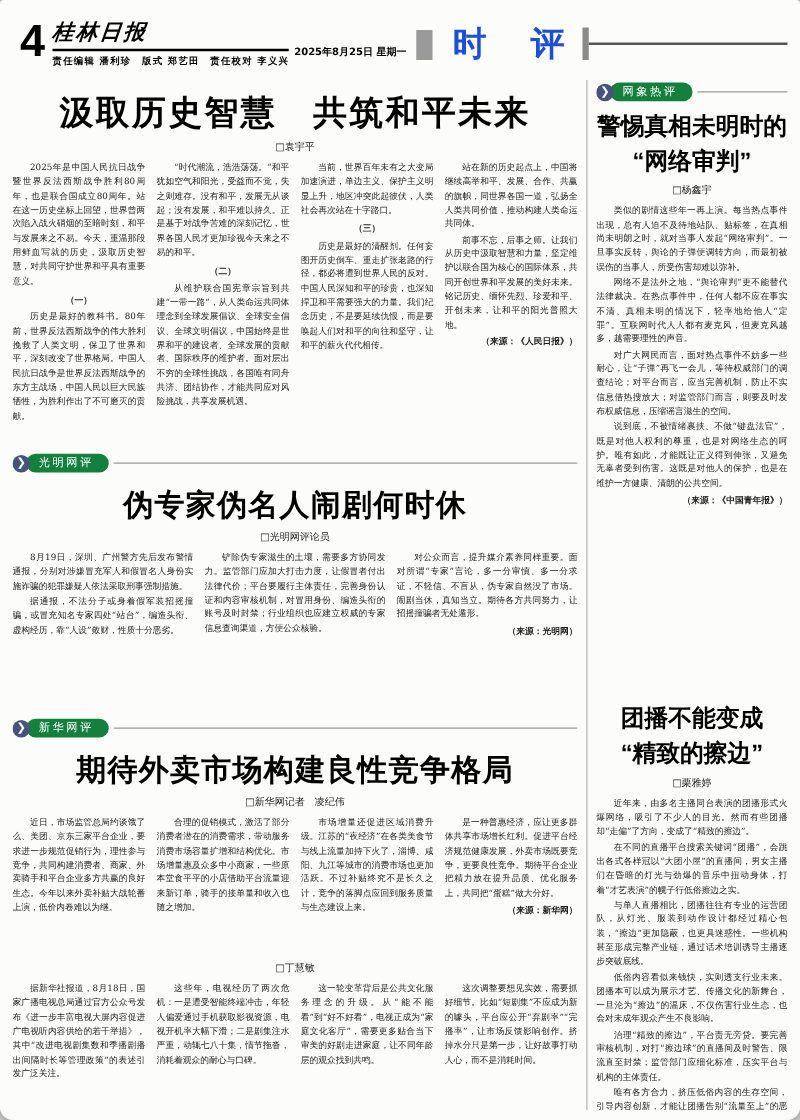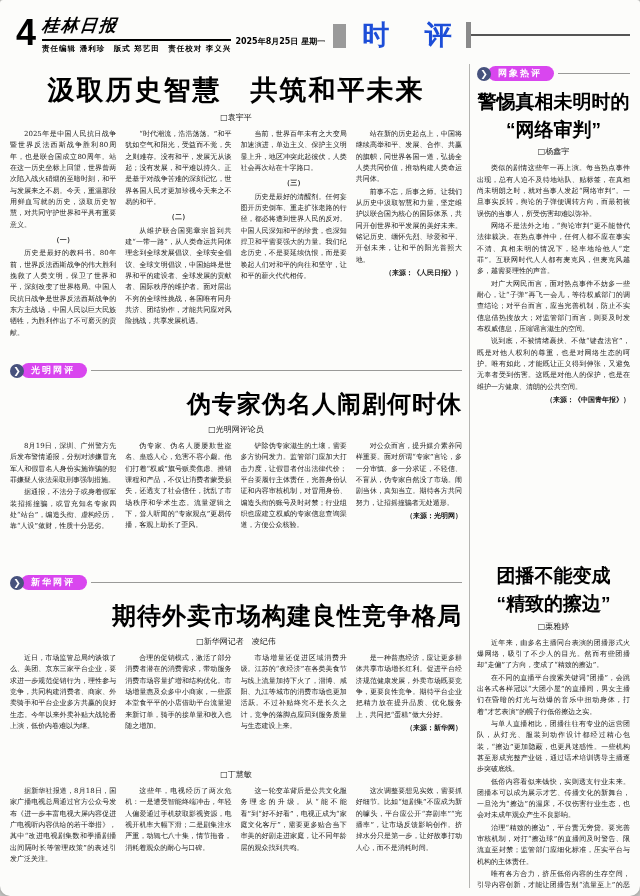--- a/index.html
+++ b/index.html
@@ -23,37 +23,37 @@
   .title-bar{width:5px;height:26px;background:#8a8a8a;margin:12px 0 0 0;}
   .title-line{flex:1;height:2px;background:#555;margin:24px 0 0 0;}
   
   .content{display:flex;margin-top:6px;height:824px;}
   .left-region{width:452px;display:flex;flex-direction:column;overflow:hidden;}
   .v-divider{width:1px;background:#b5b5b2;margin:0 7px;}
   .right-region{flex:1;display:flex;flex-direction:column;overflow:hidden;}
   
   .headline{font-family:"Liberation Sans",sans-serif;font-weight:900;text-align:center;color:#000;}
   .h-main{font-size:27px;letter-spacing:2px;margin:8px 0 2px 0;}
-  .h-mid{font-size:24px;letter-spacing:1px;margin:10px 0 2px 0;text-align:right;}
+  .h-mid{font-size:24px;letter-spacing:1px;margin:10px 0 2px 0;}
   .h-low{font-size:21px;letter-spacing:0;margin:8px 0 2px 0;}
   .h-right{font-size:19px;line-height:1.35;margin:8px 0 0 0;}
   .byline{font-size:8px;text-align:center;color:#222;margin:4px 0 6px 0;}
   
   .cols{display:flex;gap:9px;}
   .col{flex:1;overflow:hidden;}
   .body-text{font-size:7px;line-height:1.62;text-align:justify;color:#1b1b1b;
     font-family:"DejaVu Serif",serif;}
   .body-text .para{margin:0 0 1px 0;text-indent:2em;}
   .body-text .sec-head{text-indent:0;text-align:center;font-weight:bold;margin:3px 0;}
   .body-text .source{text-indent:0;text-align:right;font-weight:bold;}
   
   .badge-row{display:flex;align-items:center;margin:8px 0 0 0;height:16px;}
   .badge-icon{width:14px;height:14px;border-radius:50%;background:#47527d;color:#fff;
     font-size:9px;line-height:14px;text-align:center;font-weight:bold;z-index:2;}
-  .badge-pill{background:#d946ef;color:#fff;font-size:9px;font-weight:bold;letter-spacing:2px;
+  .badge-pill{background:#15803d;color:#fff;font-size:9px;font-weight:normal;letter-spacing:2px;
     padding:2px 12px 2px 10px;border-radius:8px;margin-left:-3px;line-height:11px;
     font-family:"Liberation Sans",sans-serif;}
   .badge-line{flex:1;height:1px;background:#9a9a98;margin-left:4px;}
   .h-rule{height:1px;background:#9a9a98;margin:8px 0 0 0;}
   
   .bh-main{height:226px;} .bh-fake{height:126px;} .bh-wm{height:104px;} .bh-tv{height:104px;}
   .r-body1{height:384px;overflow:hidden;} .r-body2{height:272px;overflow:hidden;}
 </style>
 </head>
 <body>
@@ -113,23 +113,20 @@
 
       <div>
         <div class="headline h-mid">伪专家伪名人闹剧何时休</div>
         <div class="byline">□光明网评论员</div>
         <div class="cols">
           <div class="col body-text bh-fake">
               <p class="para">8月19日，深圳、广州警方先后发布警情通报，分别对涉嫌冒充军人和假冒名人身份实施诈骗的犯罪嫌疑人依法采取刑事强制措施。</p>
               <p class="para">据通报，不法分子或身着假军装招摇撞骗，或冒充知名专家四处“站台”，编造头衔、虚构经历，靠“人设”敛财，性质十分恶劣。</p>
             </div>
           <div class="col body-text bh-fake">
-              <p class="para">伪专家、伪名人屡屡欺世盗名、蛊惑人心，危害不容小觑。他们打着“权威”旗号贩卖焦虑、推销课程和产品，不仅让消费者蒙受损失，还透支了社会信任，扰乱了市场秩序和学术生态。流量逻辑之下，耸人听闻的“专家观点”更易传播，客观上助长了歪风。</p>
-            </div>
-          <div class="col body-text bh-fake">
               <p class="para">铲除伪专家滋生的土壤，需要多方协同发力。监管部门应加大打击力度，让假冒者付出法律代价；平台要履行主体责任，完善身份认证和内容审核机制，对冒用身份、编造头衔的账号及时封禁；行业组织也应建立权威的专家信息查询渠道，方便公众核验。</p>
             </div>
           <div class="col body-text bh-fake">
               <p class="para">对公众而言，提升媒介素养同样重要。面对所谓“专家”言论，多一分审慎、多一分求证，不轻信、不盲从，伪专家自然没了市场。闹剧当休，真知当立。期待各方共同努力，让招摇撞骗者无处遁形。</p>
               <p class="para source">（来源：光明网）</p>
             </div>
         </div>
       </div>
 
       <div class="badge-row">

